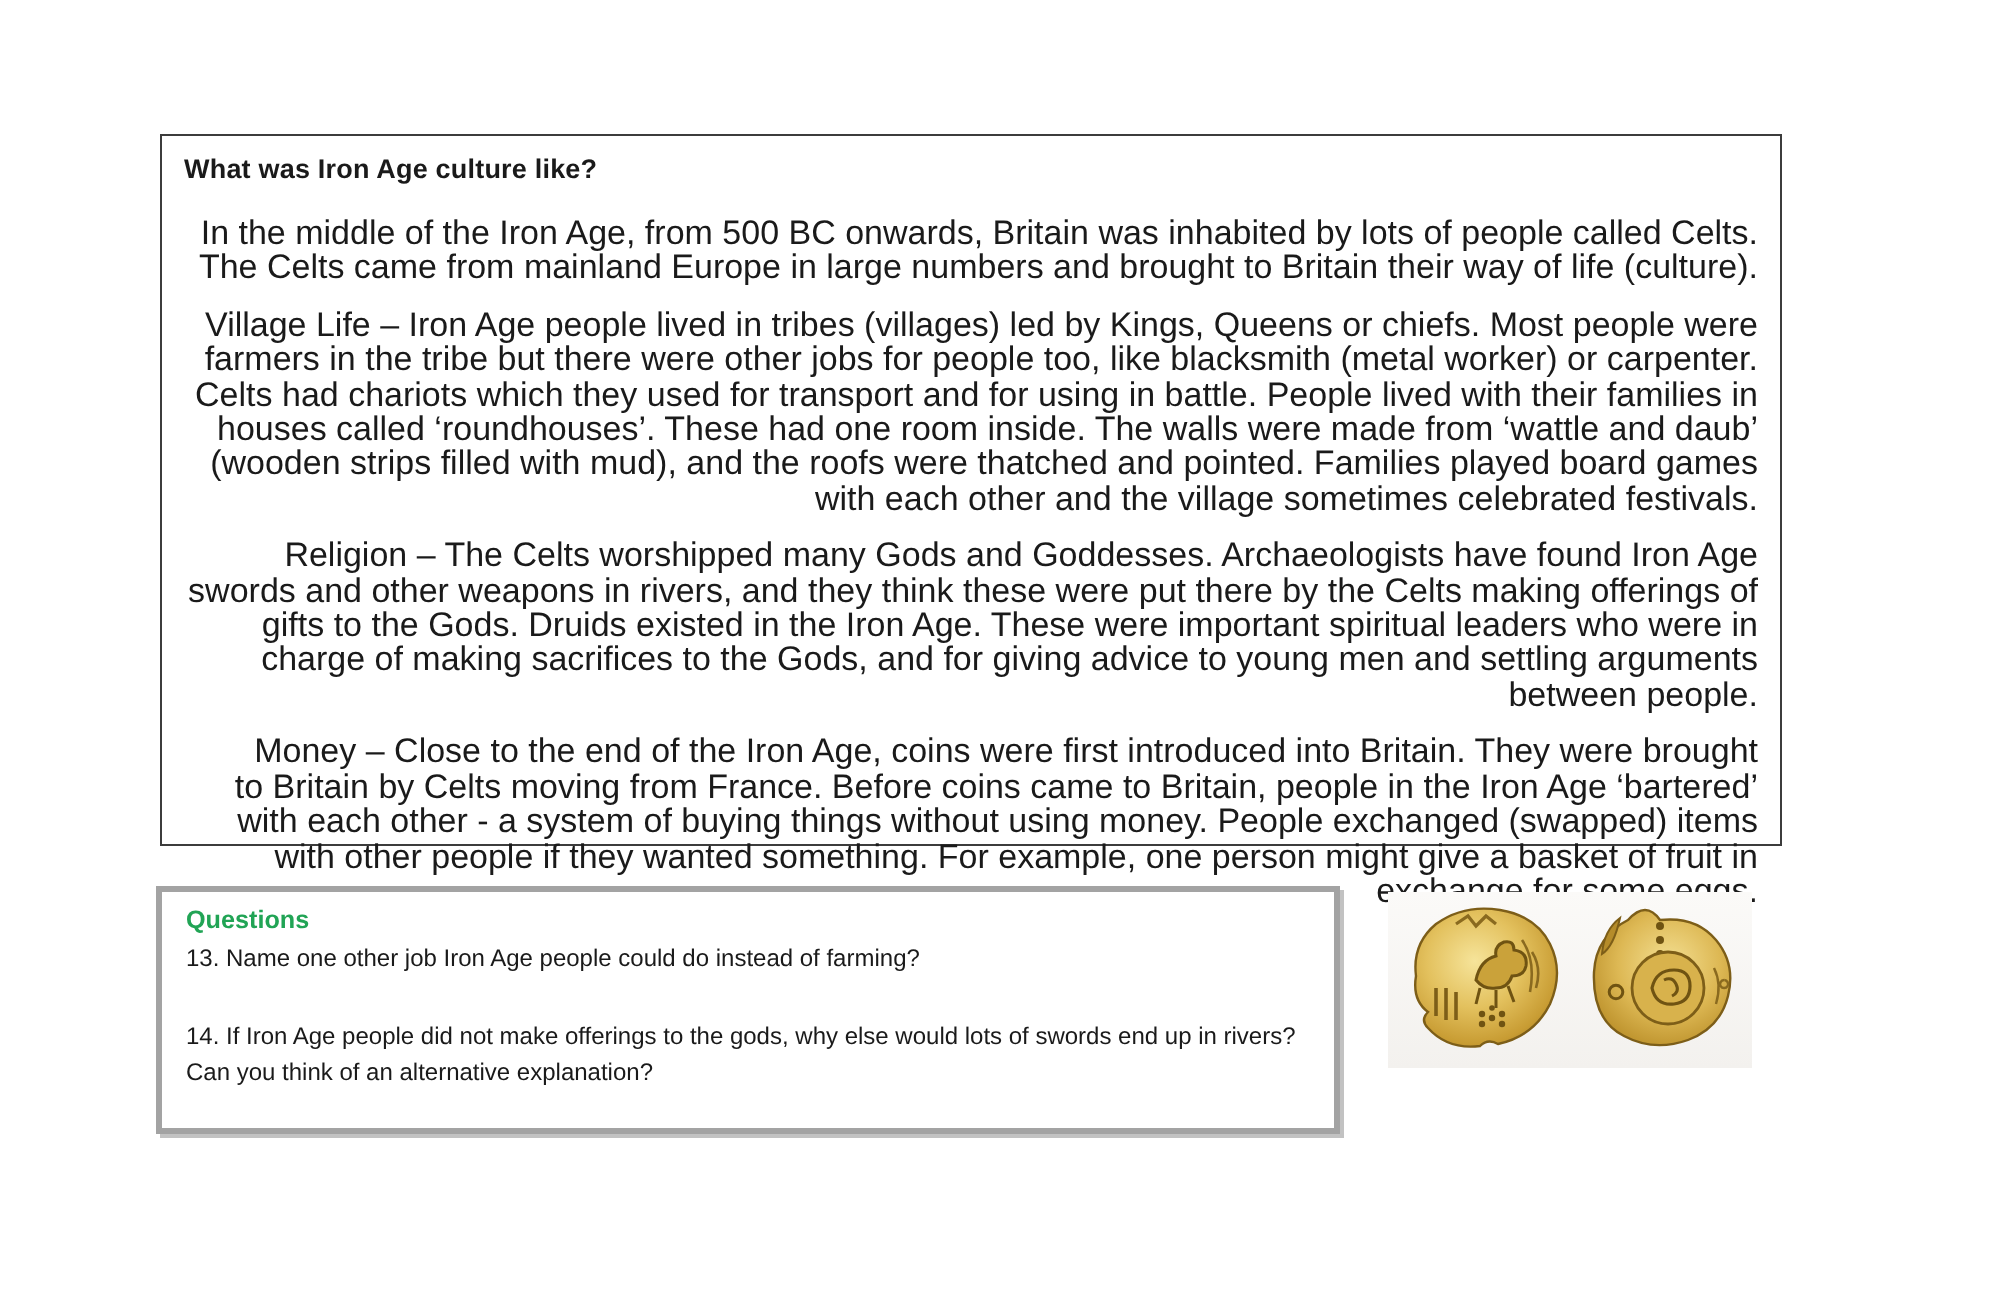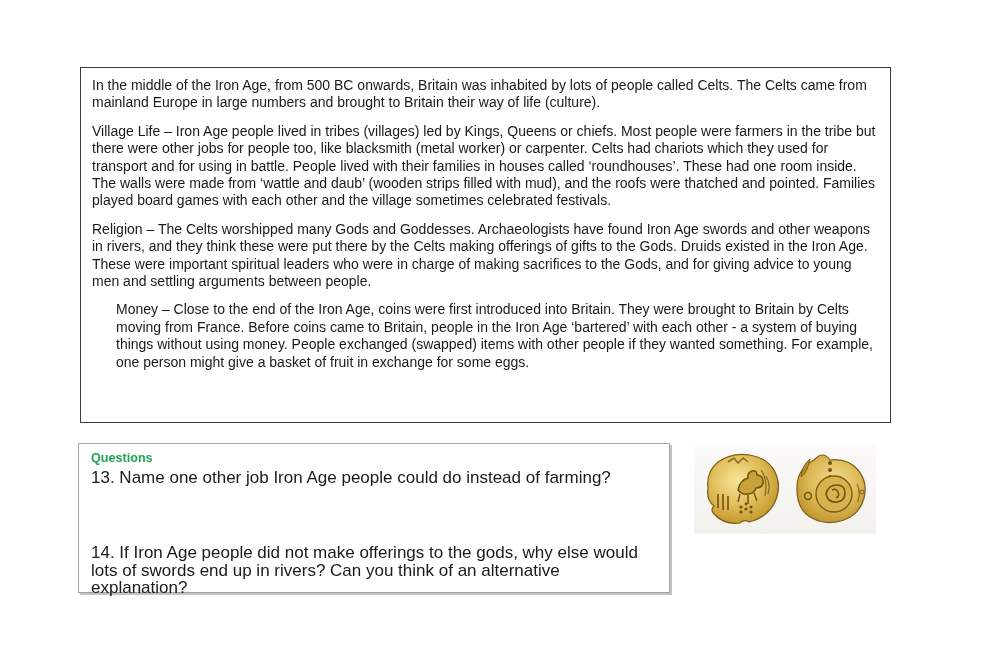--- a/index.html
+++ b/index.html
@@ -29,64 +29,66 @@
     background: #ffffff;
     padding: 9px 11px 10px 11px;
   }
   .article-title {
     font-size: 13.5px;
     font-weight: bold;
     margin: 0 0 16px 0;
     letter-spacing: 0.1px;
   }
   .article-box p {
-    font-size: 14px;
+    font-size: 17px;
     line-height: 17.4px;
     margin: 0 0 11px 0;
+    text-align: right;
   }
   .article-box p:last-child { margin-bottom: 0; margin-left: 24px; }
   .lead { }
   .questions-box {
     position: absolute;
     left: 78px;
     top: 443px;
     width: 592px;
-    height: 150px;
-    border: 1px solid #a3a3a3;
+    height: 124px;
+    border: 3px solid #a3a3a3;
     box-shadow: 2px 2px 0 rgba(120,120,120,0.45);
     background: #ffffff;
     padding: 7px 12px;
   }
   .questions-heading {
     font-size: 12.6px;
     font-weight: bold;
     color: #21a455;
     margin: 0 0 4px 0;
   }
   .question {
-    font-size: 17px;
+    font-size: 12px;
     line-height: 17.4px;
   }
-  .question + .question { margin-top: 58px; }
+  .question + .question { margin-top: 22px; }
   .coins-photo {
     position: absolute;
     left: 694px;
     top: 446px;
     width: 182px;
     height: 88px;
     background: linear-gradient(180deg, #fbfaf8 0%, #f3f1ee 100%);
   }
   .coins-photo svg { display: block; width: 100%; height: 100%; }
 </style>
 </head>
 <body>
 
 <div class="page">
 
   <div class="article-box">
+    <div class="article-title">What was Iron Age culture like?</div>
     <p><span class="lead"></span><span>In the middle of the Iron Age, from 500 BC onwards, Britain was inhabited by lots of people called Celts. The Celts came from mainland Europe in large numbers and brought to Britain their way of life (culture).</span></p>
     <p><span class="lead">Village Life </span><span>– Iron Age people lived in tribes (villages) led by Kings, Queens or chiefs. Most people were farmers in the tribe but there were other jobs for people too, like blacksmith (metal worker) or carpenter. Celts had chariots which they used for transport and for using in battle. People lived with their families in houses called ‘roundhouses’. These had one room inside. The walls were made from ‘wattle and daub’ (wooden strips filled with mud), and the roofs were thatched and pointed. Families played board games with each other and the village sometimes celebrated festivals.</span></p>
     <p><span class="lead">Religion </span><span>– The Celts worshipped many Gods and Goddesses. Archaeologists have found Iron Age swords and other weapons in rivers, and they think these were put there by the Celts making offerings of gifts to the Gods. Druids existed in the Iron Age. These were important spiritual leaders who were in charge of making sacrifices to the Gods, and for giving advice to young men and settling arguments between people.</span></p>
     <p><span class="lead">Money </span><span>– Close to the end of the Iron Age, coins were first introduced into Britain. They were brought to Britain by Celts moving from France. Before coins came to Britain, people in the Iron Age ‘bartered’ with each other - a system of buying things without using money. People exchanged (swapped) items with other people if they wanted something. For example, one person might give a basket of fruit in exchange for some eggs.</span></p>
   </div>
 
   <div class="questions-box">
     <div class="questions-heading">Questions</div>
     <div class="question">13. Name one other job Iron Age people could do instead of farming?</div>
     <div class="question">14. If Iron Age people did not make offerings to the gods, why else would lots of swords end up in rivers? Can you think of an alternative explanation?</div>

